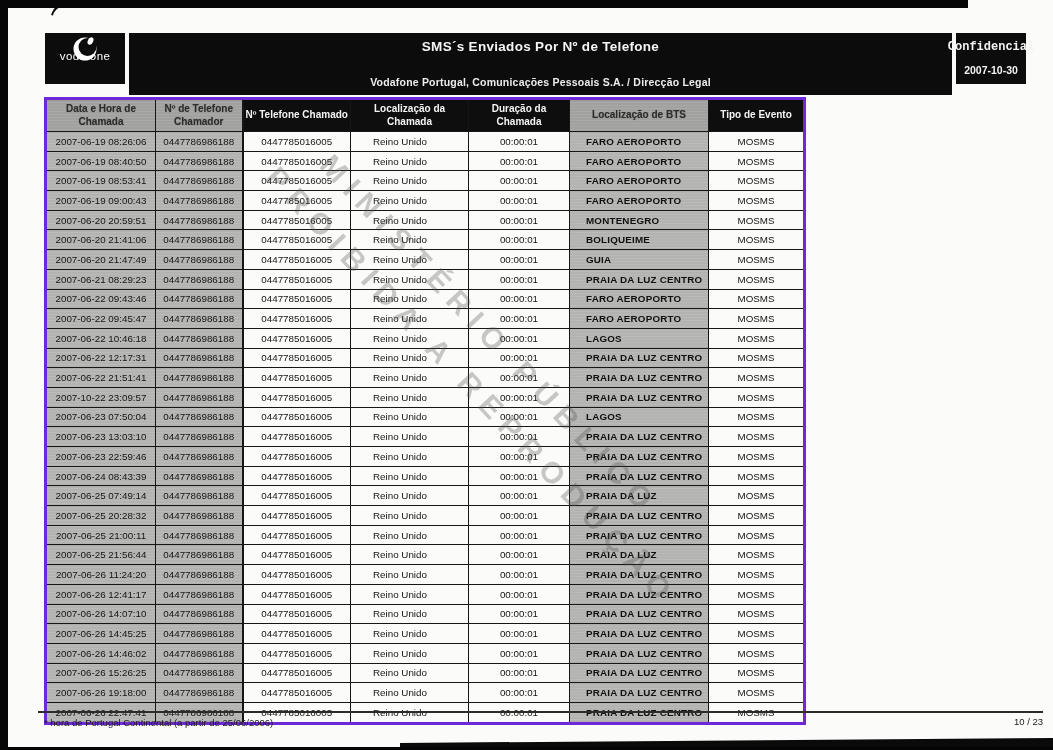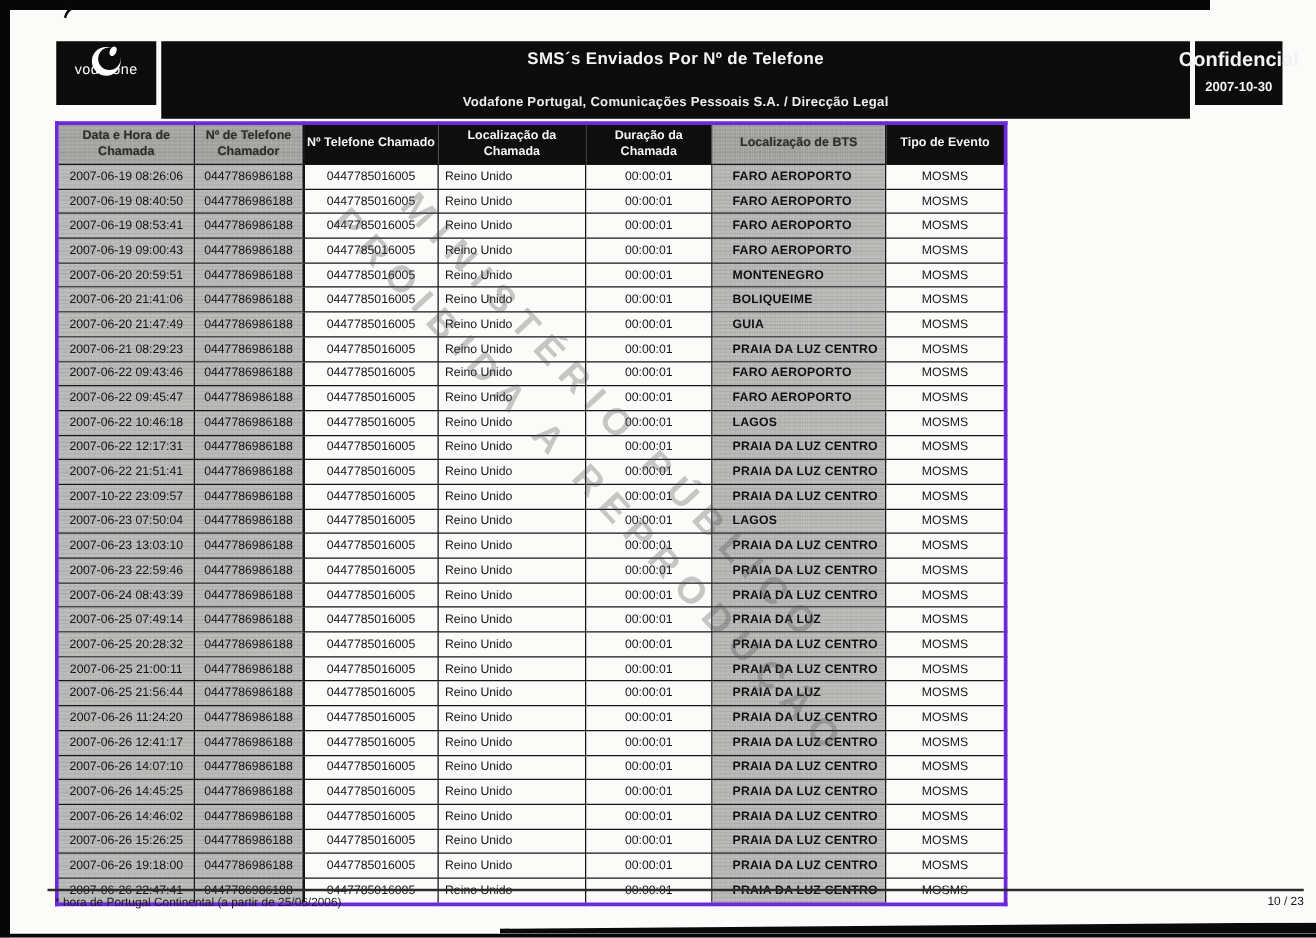--- a/index.html
+++ b/index.html
@@ -34,42 +34,42 @@
     display:flex;flex-direction:column;align-items:center;justify-content:space-between;
     padding:6px 0 7px 0;box-sizing:border-box;
   }
   .banner-title{color:#f5f5f5;font-size:13.5px;font-weight:bold;letter-spacing:.3px;}
   .banner-subtitle{color:#ededed;font-size:10.5px;font-weight:bold;letter-spacing:.2px;margin-top:18px;}
   .conf-box{
     position:absolute;left:948px;top:33px;width:70px;height:51px;background:#0c0c0c;
     display:flex;flex-direction:column;align-items:center;justify-content:space-between;
     padding:7px 0 8px 0;box-sizing:border-box;
   }
-  .conf-label{color:#f2f2f2;font-size:16px;font-weight:bold;}
+  .conf-label{color:#f2f2f2;font-size:12px;font-weight:bold;font-family:Liberation Mono, monospace;}
   .conf-date{color:#f2f2f2;font-size:10.5px;font-weight:bold;}
 
   
   .table-wrap{position:absolute;left:36px;top:97px;}
   table{border-collapse:collapse;table-layout:fixed;width:759px;border:3px solid #6d28d9;}
   th,td{border:1px solid #161616;overflow:hidden;white-space:nowrap;}
   thead th{
     height:31px;font-size:10px;font-weight:bold;vertical-align:middle;text-align:center;
     white-space:pre-line;line-height:1.25;padding:0 2px;
   }
   th.dark-h{background:#0e0e0e;color:#f4f4f4;}
   th.shade-h{
     background-color:#a2a2a0;color:rgba(35,35,32,.88);
     background-image:
       repeating-linear-gradient(0deg, rgba(0,0,0,.09) 0 1px, transparent 1px 3px),
       repeating-linear-gradient(90deg, rgba(255,255,255,.14) 0 1px, transparent 1px 2px);
     text-shadow:0 0 1px rgba(90,90,90,.7);
   }
   tbody td{height:18.7px;font-size:9.8px;color:#141414;padding:0;}
   td.c-datetime,td.c-caller,td.c-called,td.c-duration,td.c-event{text-align:center;}
-  td.c-location{text-align:left;padding-left:5px;}
+  td.c-location{text-align:left;padding-left:22px;}
   td.c-bts{text-align:left;padding-left:16px;font-weight:bold;color:#101010;letter-spacing:.2px;}
   td.c-datetime,td.c-caller,td.c-bts{
     background-color:#b6b6b4;
     background-image:
       repeating-linear-gradient(0deg, rgba(0,0,0,.07) 0 1px, transparent 1px 3px),
       repeating-linear-gradient(90deg, rgba(255,255,255,.12) 0 1px, transparent 1px 2px);
   }
   td.c-called,th:nth-child(3){border-left-width:2px;}
 
   

